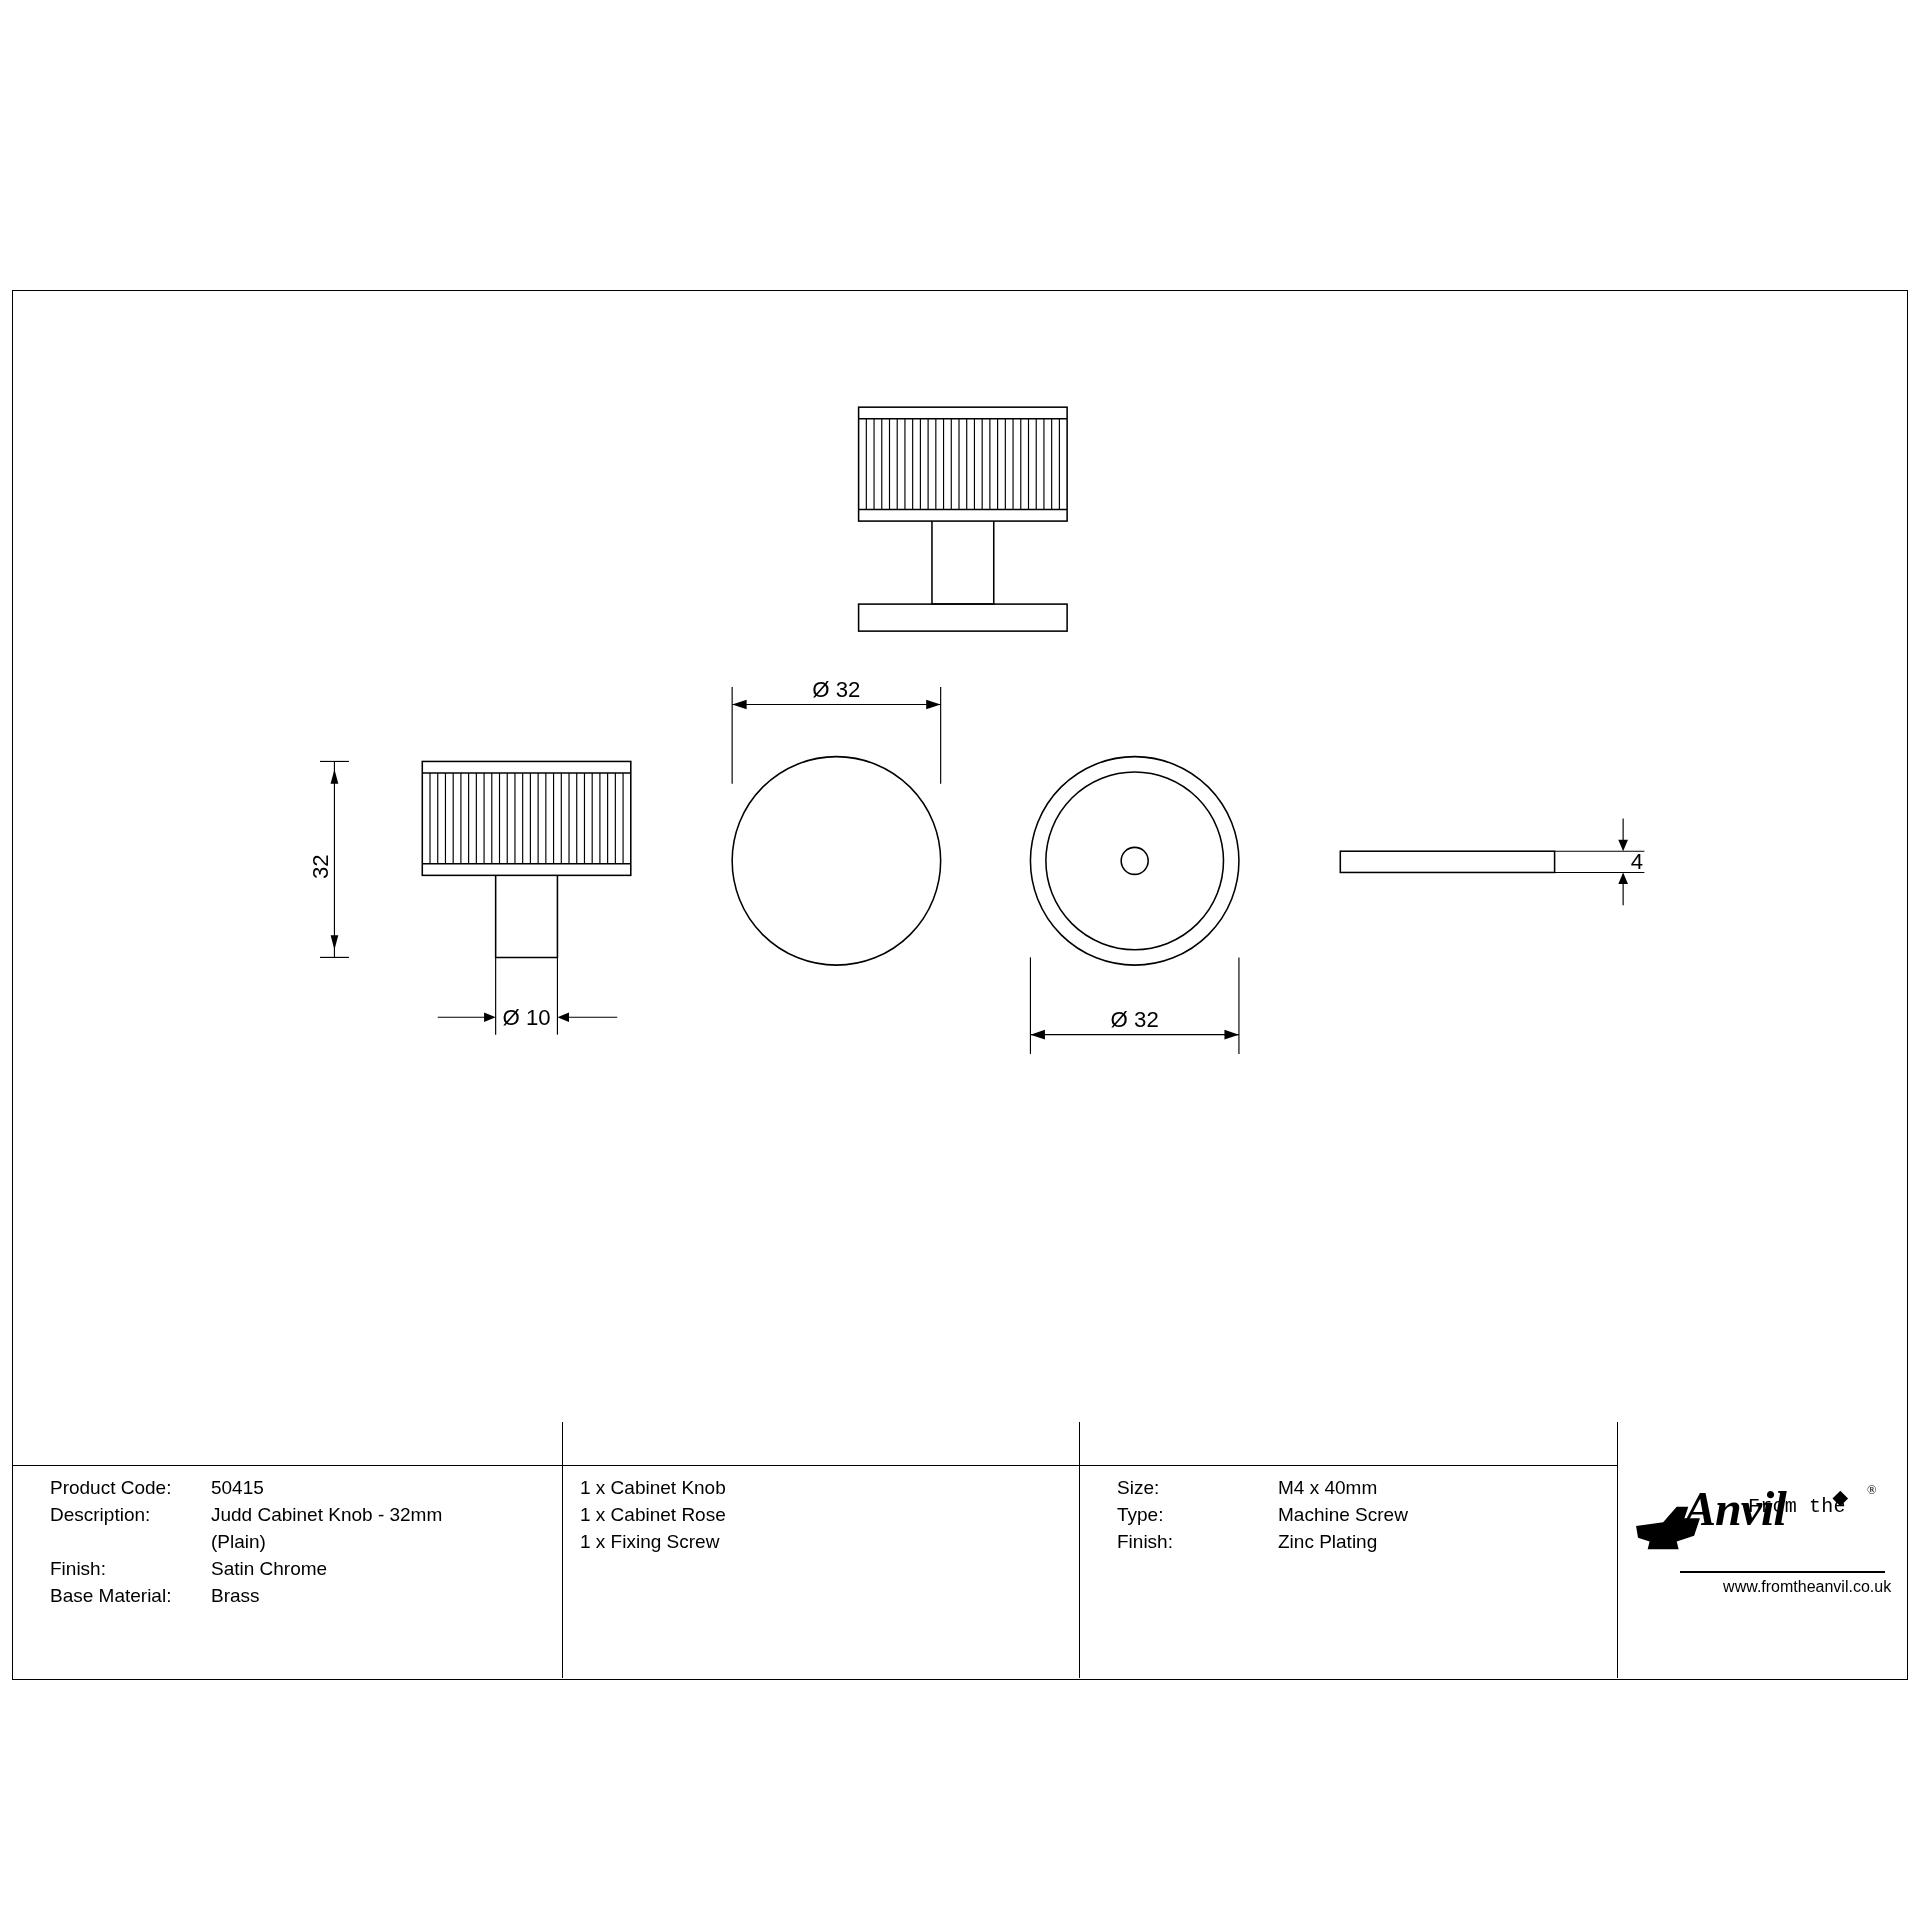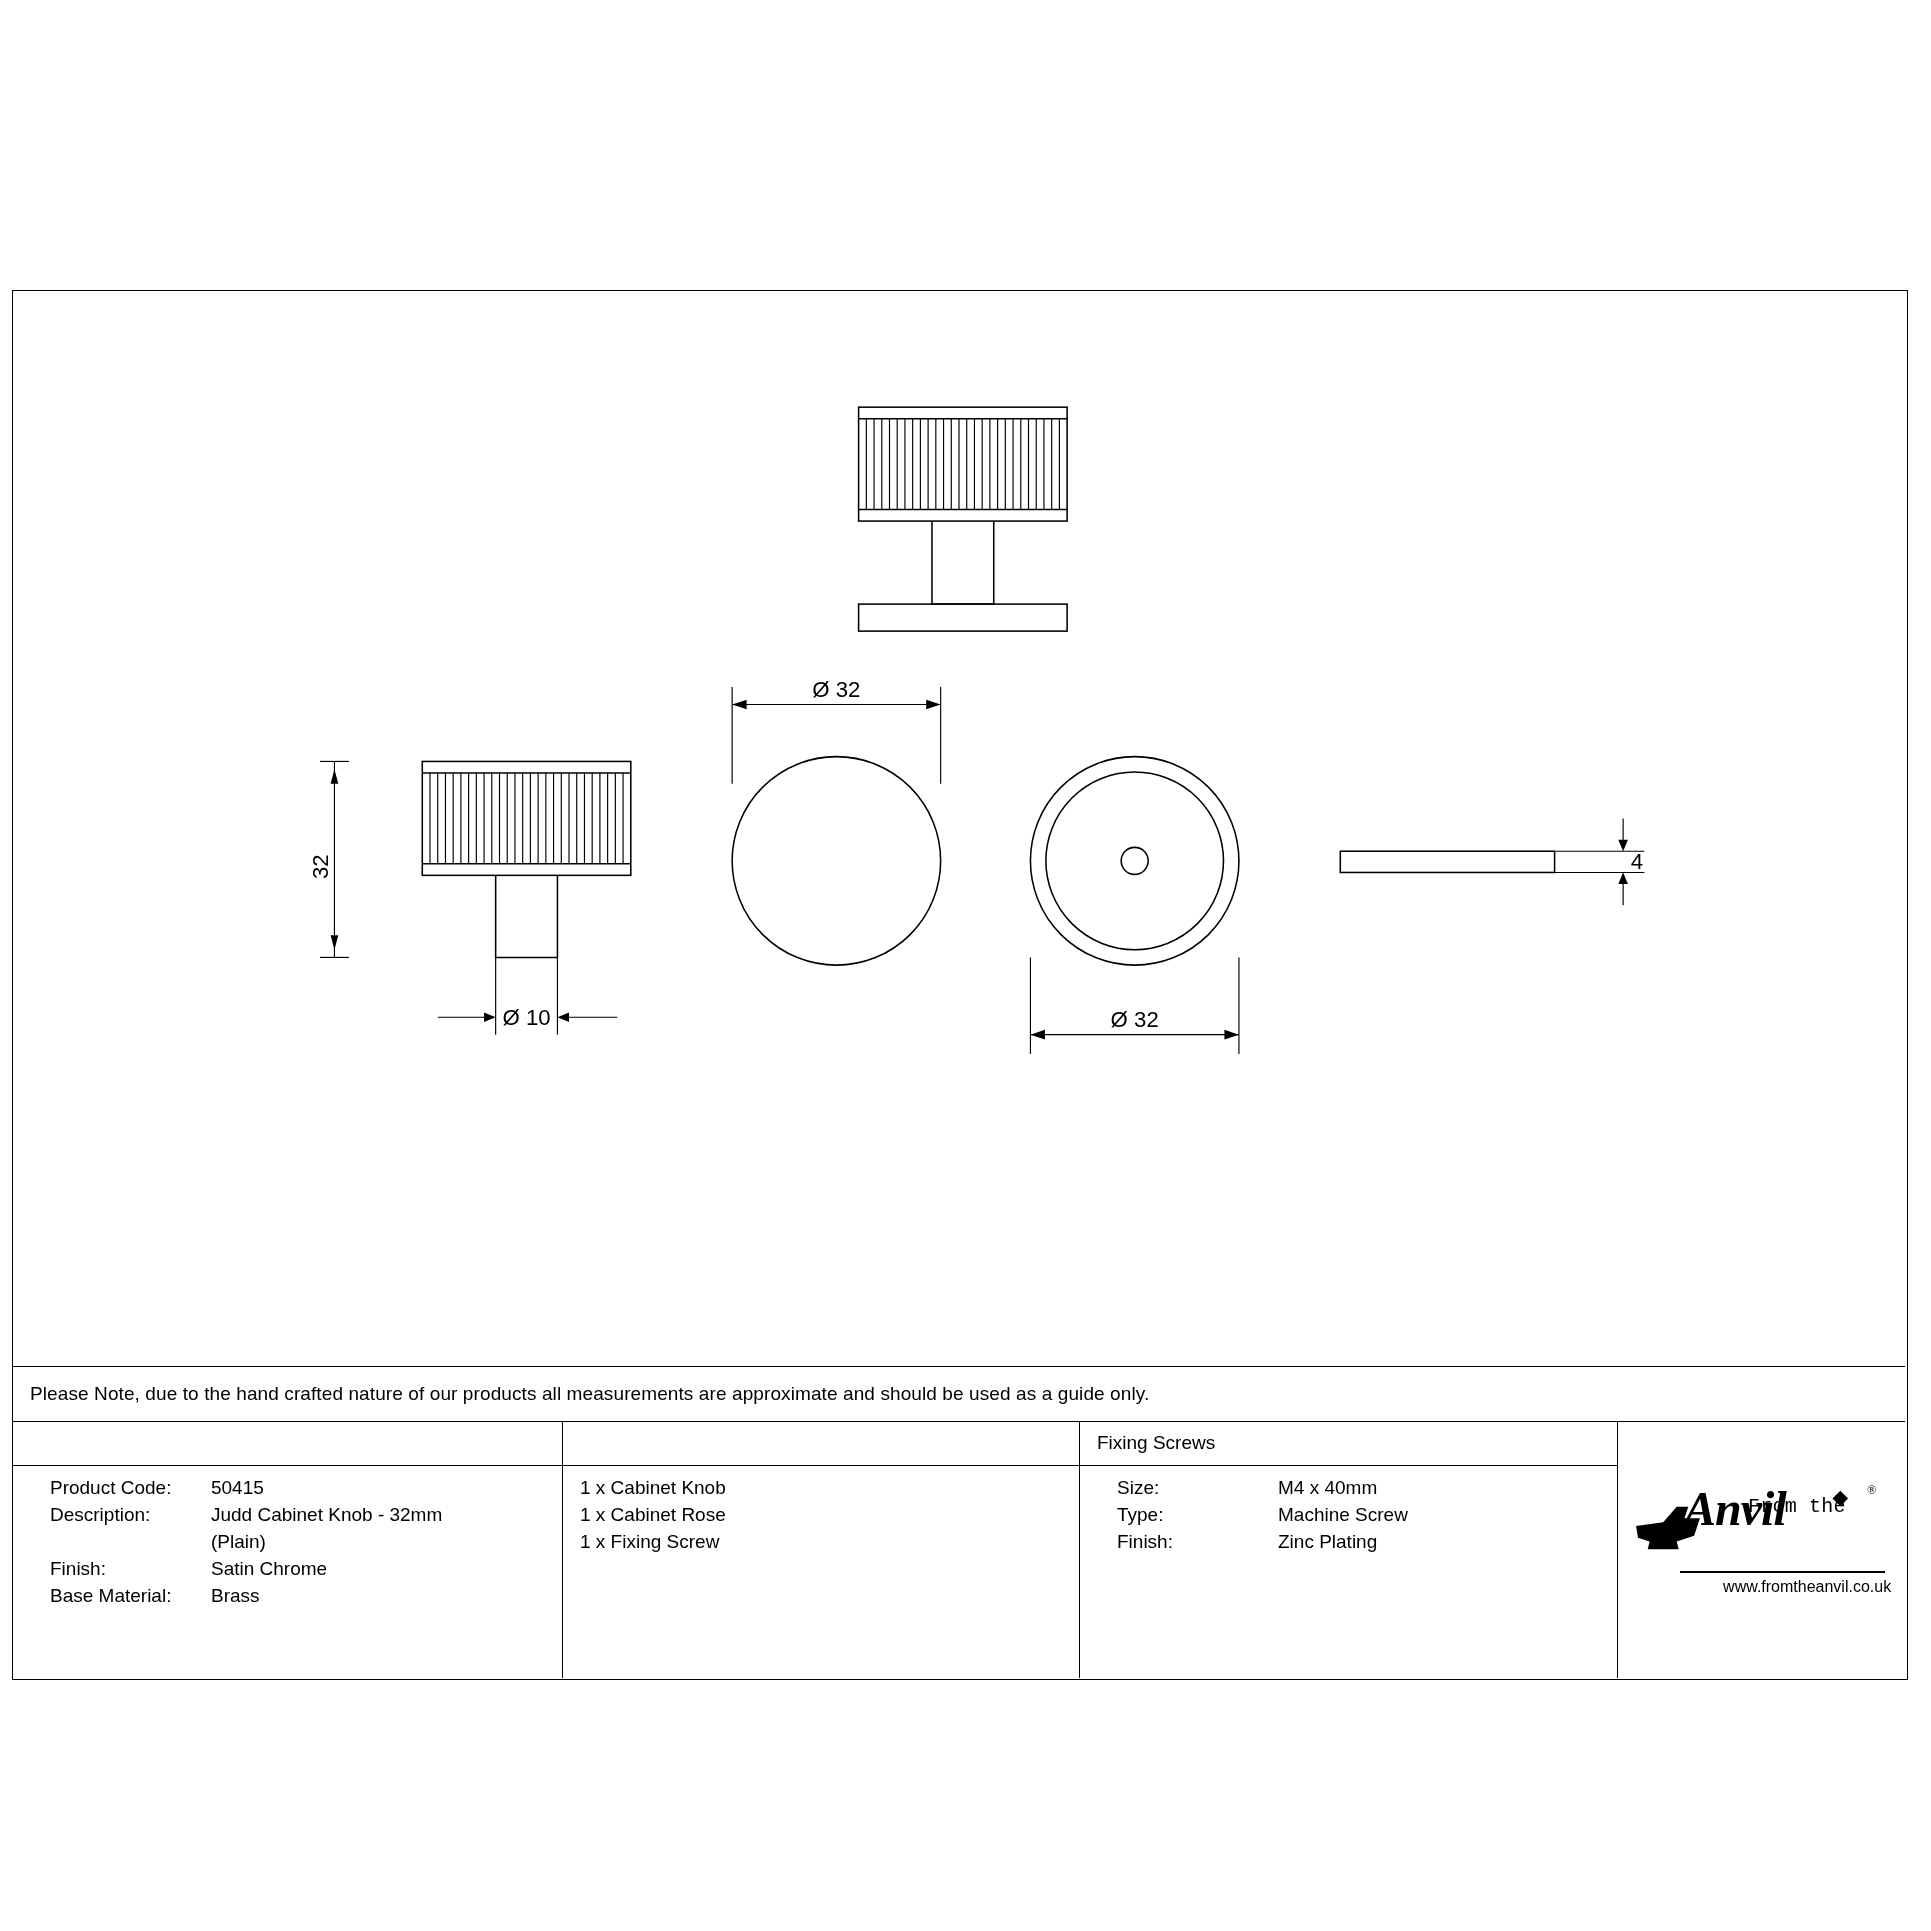--- a/index.html
+++ b/index.html
@@ -319,23 +319,20 @@
           <line x1="1668" y1="546" x2="1668" y2="578"></line>
           <line x1="1668" y1="604" x2="1668" y2="636"></line>
           <polygon points="1668,580 1663,568 1673,568" fill="#000" stroke="none"></polygon>
           <polygon points="1668,602 1663,614 1673,614" fill="#000" stroke="none"></polygon>
         </g>
         <text x="1676" y="598" font-family="Liberation Sans, sans-serif" font-size="23" fill="#000" stroke="none">4</text>
       </g>
     </svg>
   </div>
 
-  <div class="note-bar">
-    <div class="note-text">Please Note, due to the hand crafted nature of our products all measurements are approximate and should be used as a guide only.</div>
-  </div>
 
   <div class="info-row">
 
     <div class="col c1">
       <div class="col-rule"></div>
       <div class="kv">
         <div class="line">
           <span class="k">Product Code:</span>
           <span class="v">50415</span>
         </div>
@@ -360,21 +357,20 @@
     <div class="col c2">
       <div class="col-rule"></div>
       <div class="plain-list">
         <div>1 x Cabinet Knob</div>
         <div>1 x Cabinet Rose</div>
         <div>1 x Fixing Screw</div>
       </div>
     </div>
 
     <div class="col c3">
-      <div class="col-title">Fixing Screws</div>
       <div class="col-rule"></div>
       <div class="kv">
         <div class="line">
           <span class="k">Size:</span>
           <span class="v">M4 x 40mm</span>
         </div>
         <div class="line">
           <span class="k">Type:</span>
           <span class="v">Machine Screw</span>
         </div>

